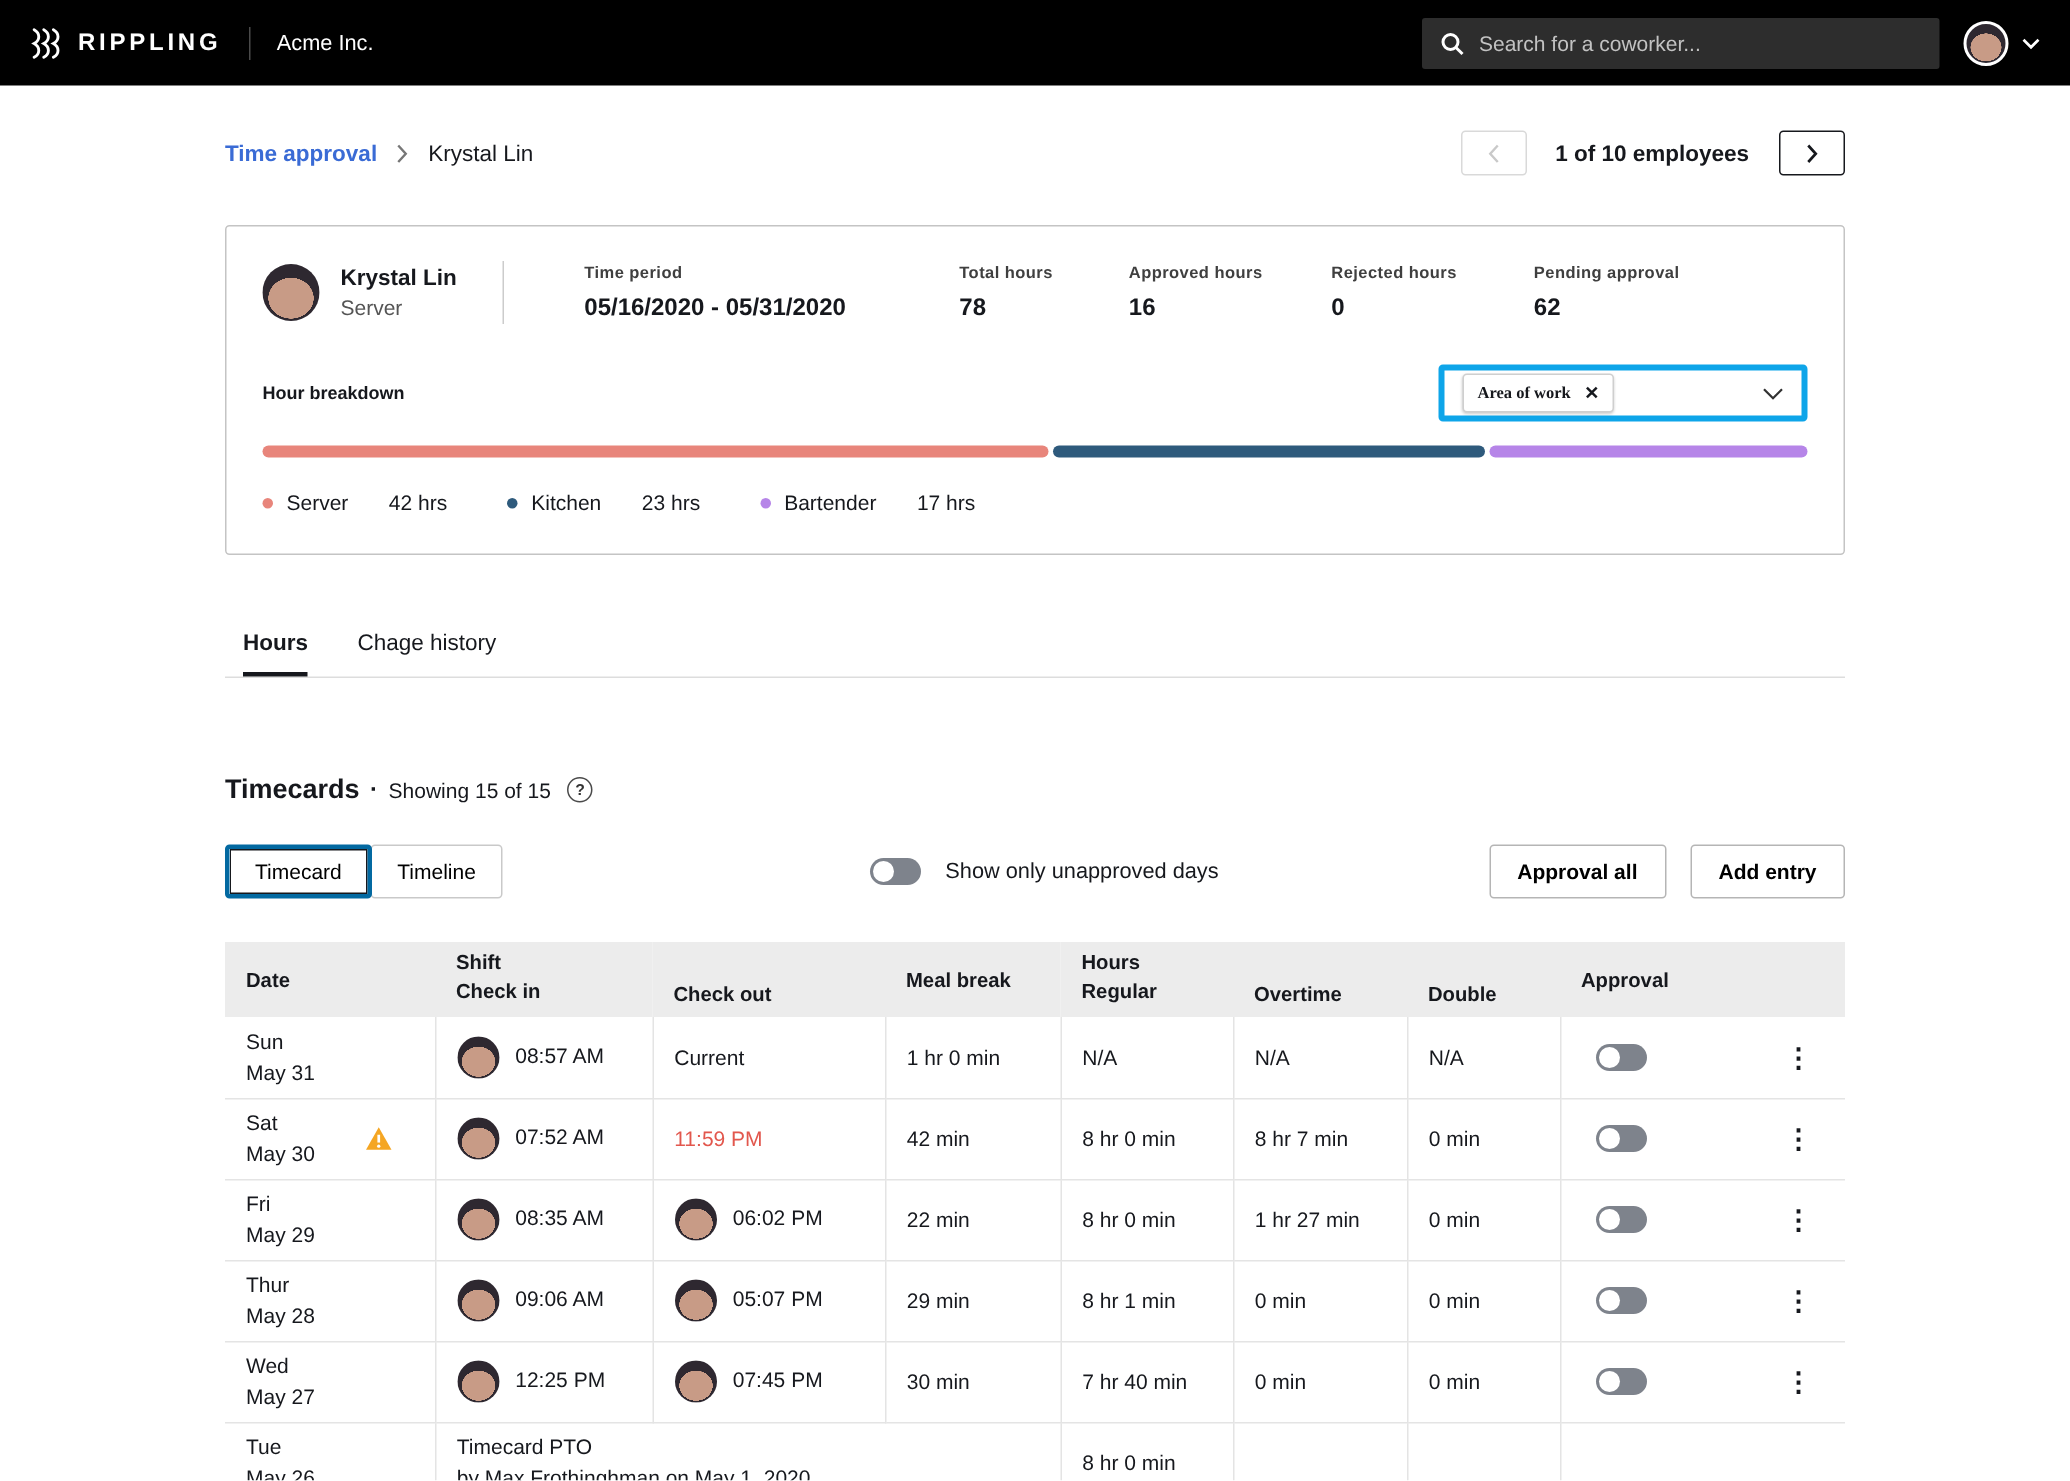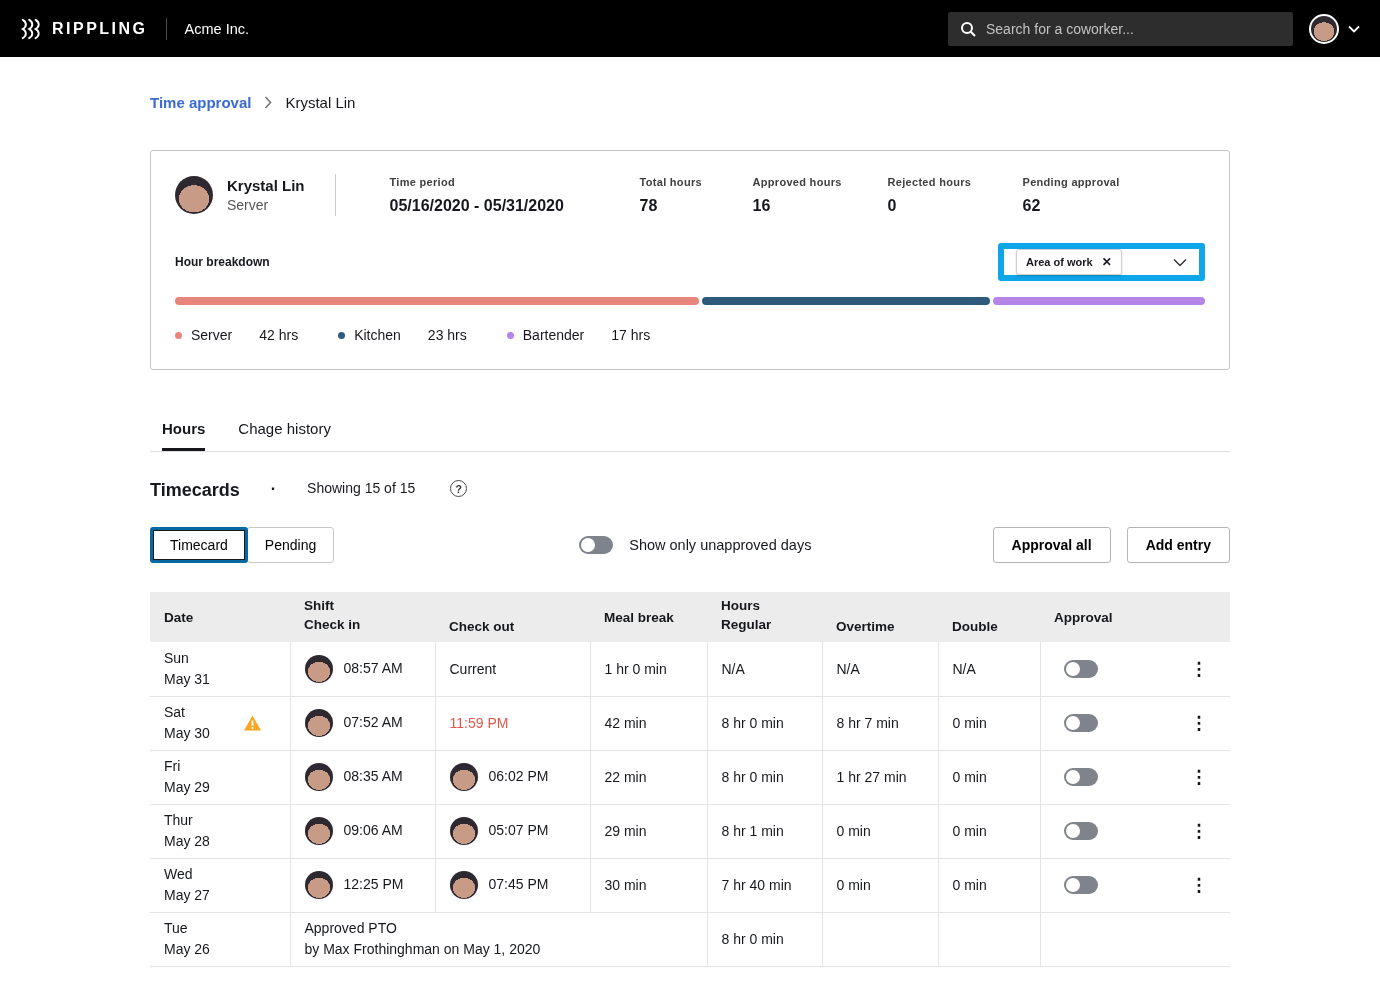--- a/index.html
+++ b/index.html
@@ -43,40 +43,40 @@
   .stat:nth-child(1) { width:250px; }
   .stat:nth-child(2) { width:113px; }
   .stat:nth-child(3) { width:135px; }
   .stat:nth-child(4) { width:135px; }
   .stat:nth-child(5) { flex:1; }
   .stat-label { font-size:11px; font-weight:bold; color:#3f3f3f; letter-spacing:.3px; }
   .stat-value { font-size:16px; font-weight:bold; margin-top:9px; }
 
   .breakdown-row { margin-top:24px; display:flex; align-items:center; justify-content:space-between; }
   .breakdown-title { font-size:12px; font-weight:bold; }
-  .filter { width:207px; height:38px; border:6px solid #0ea5e9; border-radius:3px; display:flex; align-items:center; padding:0 12px; cursor:pointer; background:#fff; }
+  .filter { width:246px; height:38px; border:4px solid #0ea5e9; border-radius:3px; display:flex; align-items:center; padding:0 12px; cursor:pointer; background:#fff;font-family:Liberation Serif, serif; }
   .chip { border:1px solid #cfcfcf; border-radius:3px; box-shadow:0 1px 2px rgba(0,0,0,.2); padding:6px 9px; display:flex; align-items:center; gap:9px; font-size:11px; font-weight:bold; background:#fff; }
   .chip-x { font-size:12px; line-height:1; cursor:pointer; }
   .filter-caret { margin-left:auto; display:flex; }
 
   .bar { margin-top:16px; height:8px; display:flex; gap:3px; }
   .bar .seg { border-radius:4px; height:8px; }
 
   .legend { margin-top:22px; display:flex; gap:40px; align-items:center; }
   .legend-item { display:flex; align-items:center; gap:9px; font-size:14px; }
   .legend-dot { width:7px; height:7px; border-radius:50%; }
   .legend-hrs { margin-left:18px; }
 
   
   .tabs { margin-top:50px; border-bottom:1px solid #ddd; display:flex; gap:33px; padding-left:12px; }
   .tab { font-size:15px; padding-bottom:14px; cursor:pointer; }
   .tab.active { font-weight:bold; box-shadow:inset 0 -3px 0 #16181d; }
 
   
-  .tc-head { margin-top:28px; display:flex; align-items:flex-start;gap:24px; }
+  .tc-head { margin-top:64px; display:flex; align-items:center; }
   .tc-title { font-size:18px; font-weight:bold; }
   .tc-dot { margin:0 7px; font-weight:bold; }
   .tc-showing { font-size:14px; }
   .help { width:17px; height:17px; border:1.5px solid #4a4a4a; border-radius:50%; font-size:10.5px; font-weight:bold; color:#333; display:inline-flex; align-items:center; justify-content:center; margin-left:11px; cursor:pointer; }
 
   .controls { margin-top:26px; display:flex; align-items:center; }
   .seg-btn { height:36px; padding:0 17px; background:#fff; border:1px solid #c9c9c9; border-radius:3px; font-size:14px; font-family:inherit; display:flex; align-items:center; cursor:pointer; }
   .seg-btn.active { border:3px solid #0369a1; box-shadow:inset 0 0 0 1px #16181d; font-weight:normal; z-index:1; }
   .seg-btn + .seg-btn { margin-left:-1px; }
   .toggle-group { margin-left:245px; display:flex; align-items:center; gap:16px; }
@@ -145,20 +145,33 @@
   <div class="content">
 
     <div class="crumb-row">
       <a class="crumb-link">Time approval</a>
       <span class="crumb-sep">
         <svg width="8" height="13" viewBox="0 0 8 13">
             <path d="M1.5 1l5 5.5-5 5.5" fill="none" stroke="#777" stroke-width="1.6"></path>
           </svg>
       </span>
       <span class="crumb-current">Krystal Lin</span>
+      <div class="pager">
+        <button class="pager-btn">
+          <svg width="8" height="13" viewBox="0 0 8 13">
+              <path d="M6.5 1l-5 5.5 5 5.5" fill="none" stroke="currentColor" stroke-width="1.6"></path>
+            </svg>
+        </button>
+        <span class="pager-label">1 of 10 employees</span>
+        <button class="pager-btn next">
+          <svg width="8" height="13" viewBox="0 0 8 13">
+              <path d="M1.5 1l5 5.5-5 5.5" fill="none" stroke="currentColor" stroke-width="1.8"></path>
+            </svg>
+        </button>
+      </div>
     </div>
 
     <div class="card">
       <div class="profile-row">
         <span class="face p-avatar"></span>
         <div>
           <div class="p-name">Krystal Lin</div>
           <div class="p-role">Server</div>
         </div>
         <div class="v-div"></div>
@@ -233,21 +246,21 @@
 
     <div class="tc-head">
       <span class="tc-title">Timecards</span>
       <span class="tc-dot">·</span>
       <span class="tc-showing">Showing 15 of 15</span>
       <span class="help">?</span>
     </div>
 
     <div class="controls">
       <button class="seg-btn active">Timecard</button>
-      <button class="seg-btn">Pending</button>
+      <button class="seg-btn">Timeline</button>
       <div class="toggle-group">
         <span class="switch">
             <span class="knob"></span>
           </span>
         <span class="toggle-label">Show only unapproved days</span>
       </div>
       <div class="controls-right">
         <button class="btn">Approval all</button>
         <button class="btn">Add entry</button>
       </div>
@@ -411,21 +424,21 @@
             </div>
           </td>
         </tr>
 
         <tr>
           <td class="td-date">
             <div>Tue</div>
             <div>May 26</div>
           </td>
           <td class="td-pto" colspan="3">
-            <div>Approved PTO</div>
+            <div>Timecard PTO</div>
             <div>by Max Frothinghman on May 1, 2020</div>
           </td>
           <td>8 hr 0 min</td>
           <td></td>
           <td></td>
           <td class="td-approval"></td>
         </tr>
       </tbody>
     </table>
 

